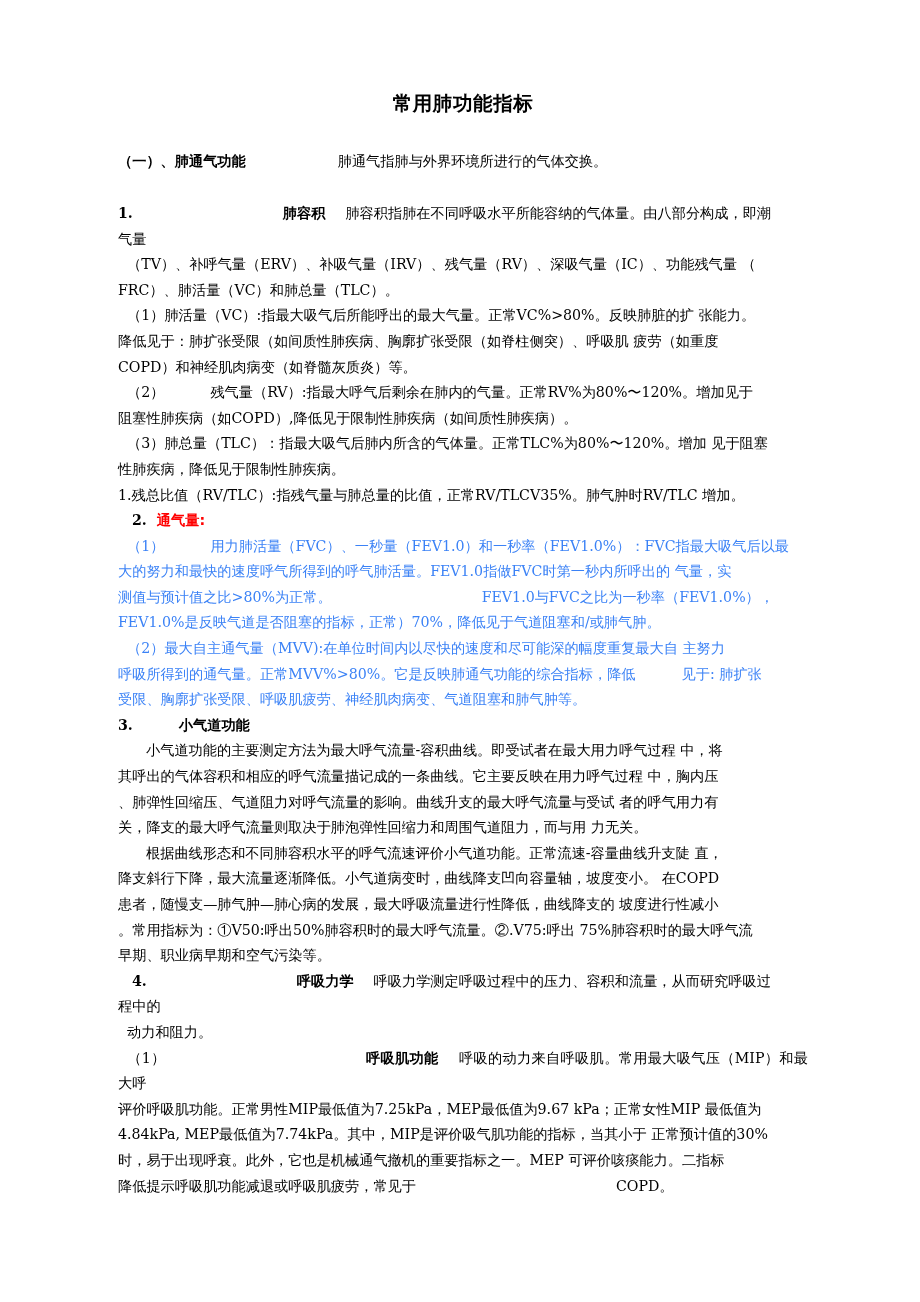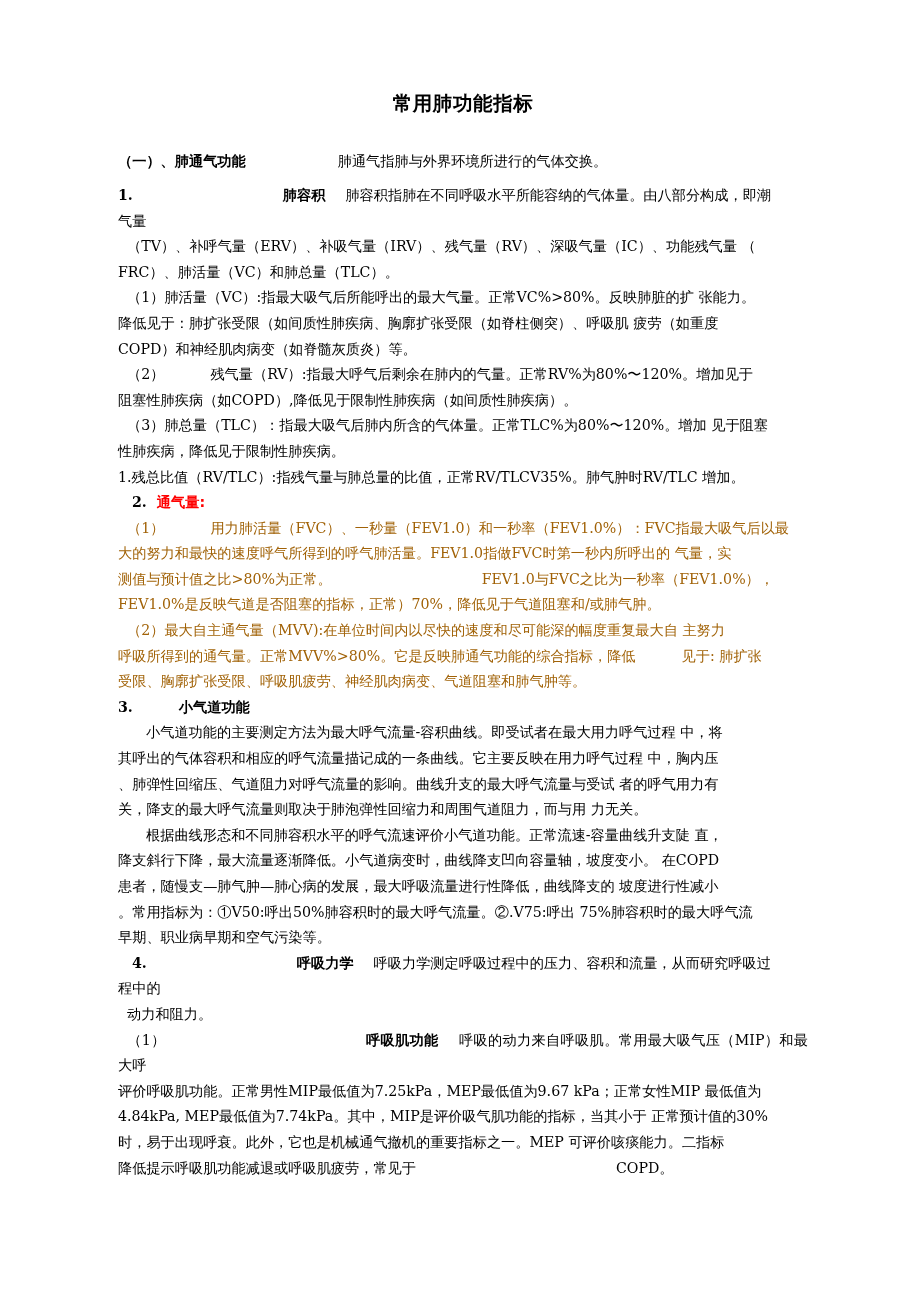--- a/index.html
+++ b/index.html
@@ -49,41 +49,41 @@
     text-align: justify;
     text-justify: inter-character;
   }
 
   
   .bold {
     font-weight: bold;
     font-family: "DejaVu Sans", "Liberation Sans", sans-serif;
   }
 
-  .red { color: #a16207; }
+  .red { color: #3b82f6; }
   .redb {
     color: #ff0000;
     font-weight: bold;
     font-family: "DejaVu Sans", "Liberation Sans", sans-serif;
   }
 
   
   .gap-lg   { display: inline-block; width: 92px; }
   .gap-md   { display: inline-block; width: 46px; }
   .gap-sm   { display: inline-block; width: 20px; }
   .gap-xs   { display: inline-block; width: 10px; }
   .gap-xl   { display: inline-block; width: 150px; }
   .gap-xxl  { display: inline-block; width: 200px; }
 
   .lead-sp { display: inline-block; width: 9px; }
   .lead-sp2 { display: inline-block; width: 28px; }
   .lead-sp3 { display: inline-block; width: 14px; }
 
   
-  .sec-a { margin-bottom: 8px; }
+  .sec-a { margin-bottom: 26px; }
   .sec-num { font-weight: bold; }
 </style>
 </head>
 <body>
 
 <div class="page">
   <div class="content">
 
     <h1 class="doc-title">常用肺功能指标</h1>
 

